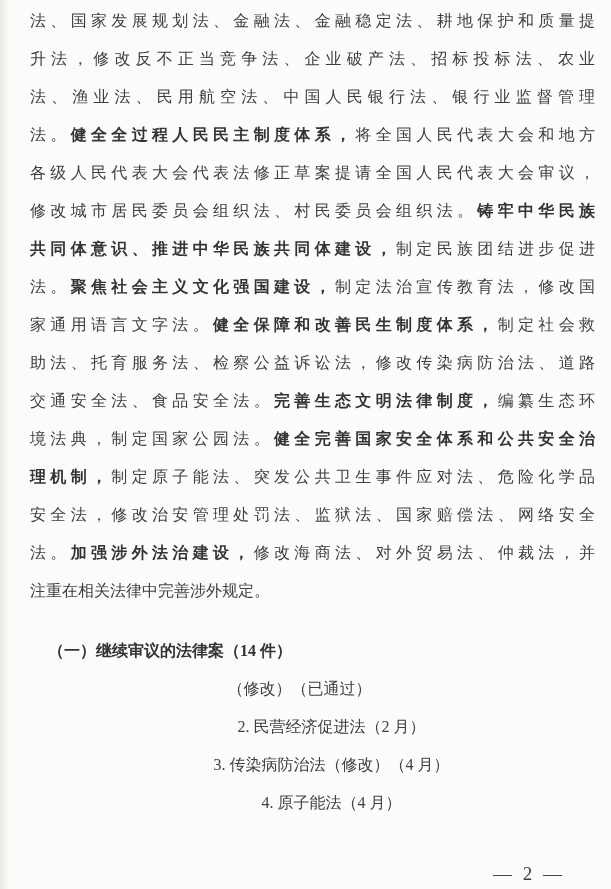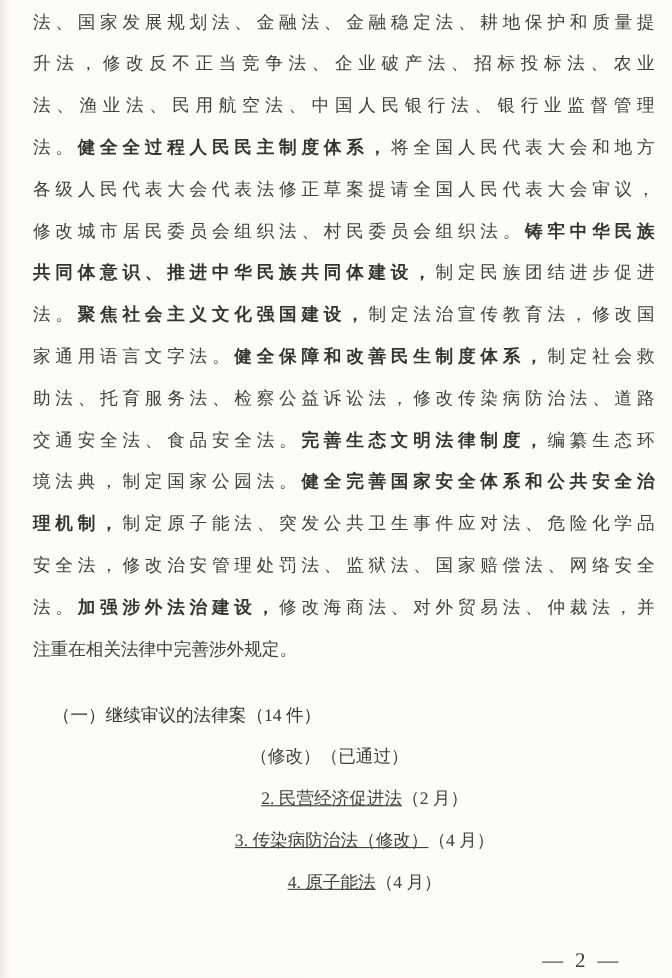--- a/index.html
+++ b/index.html
@@ -24,35 +24,35 @@
     line-height:38px;
     height:38px;
     color:#3e3e3e;
   }
   .j{
     text-align:justify;
     text-align-last:justify;
   }
   .b{font-weight:bold;color:#343434;}
   .heading-line{
-    font-weight:normal;
+    font-weight:bold;
     color:#343434;
     margin-top:22px;
     text-indent:18px;
   }
   .item-first{
     text-indent:26px;
   }
   .split{
     display:flex;
     justify-content:center;
     align-items:baseline;
   }
   .split .left.outdent{margin-left:-26px;}
-  .split .left.indent{margin-left:38px;text-decoration:underline;}
+  .split .left.indent{margin-left:38px;}
   .pagenum{
     position:absolute;
     right:46px;bottom:4px;
     font-size:19px;
     letter-spacing:3px;
     color:#3e3e3e;
   }
 </style>
 </head>
 <body>

